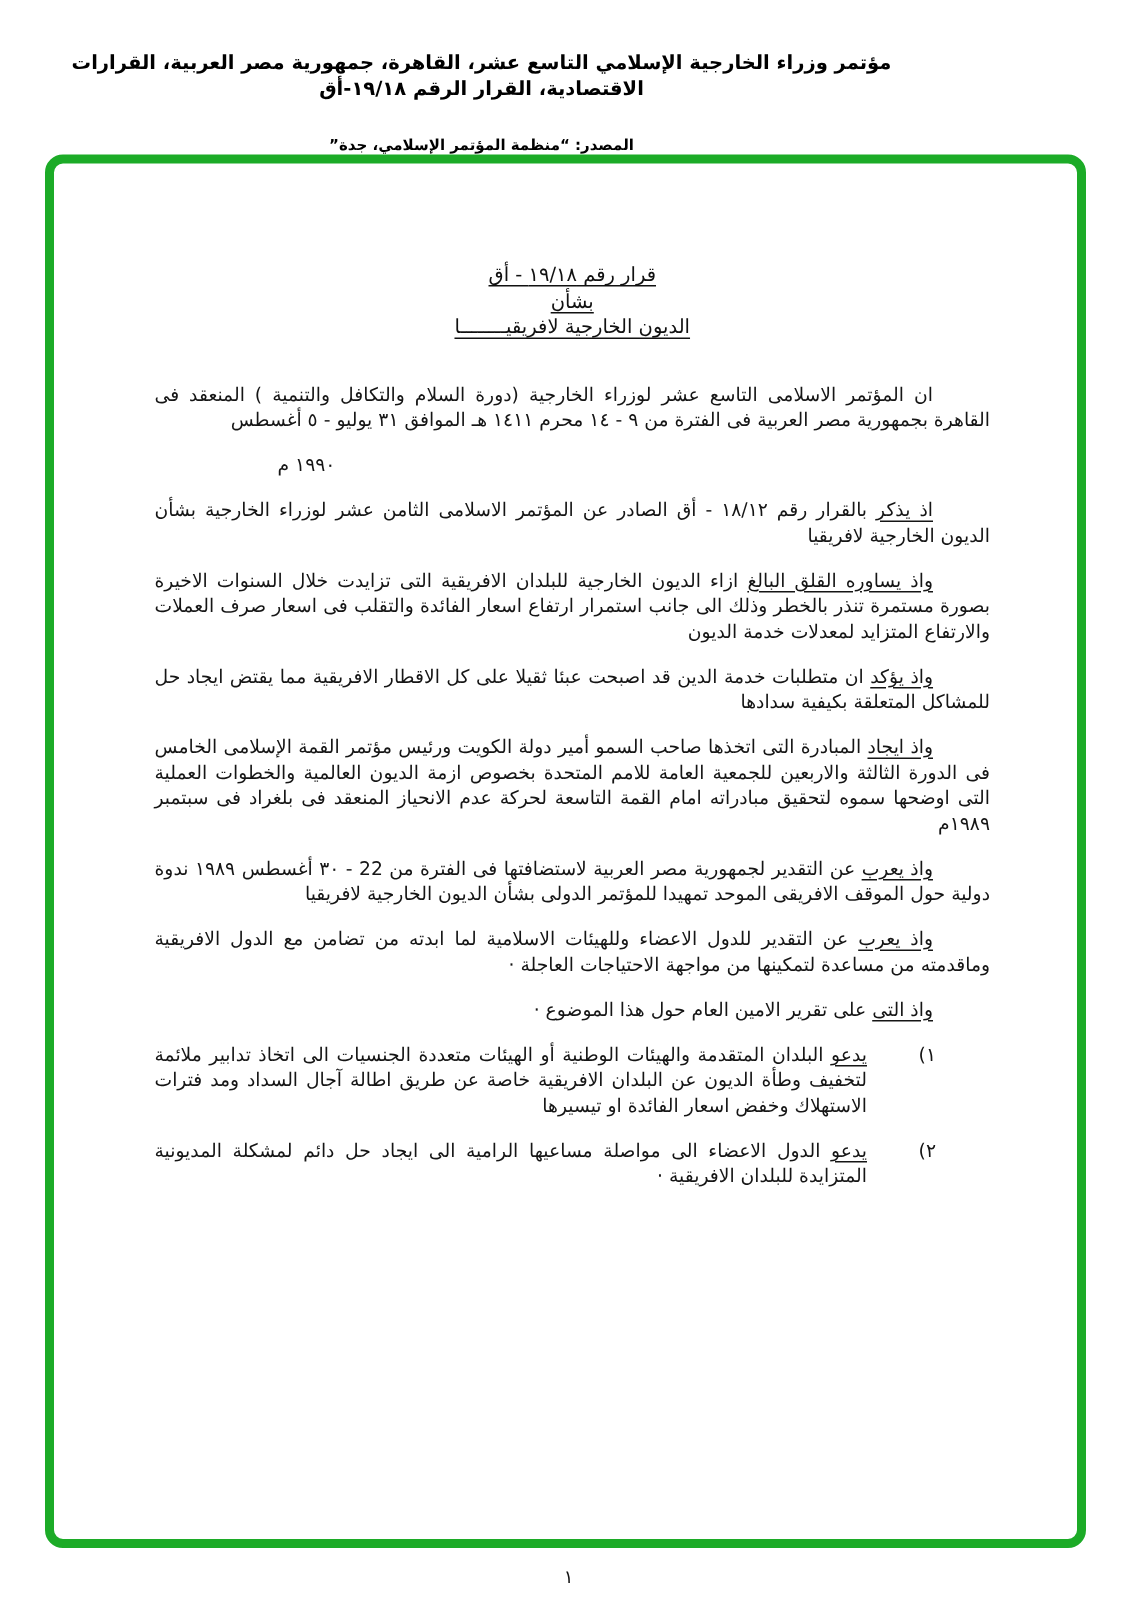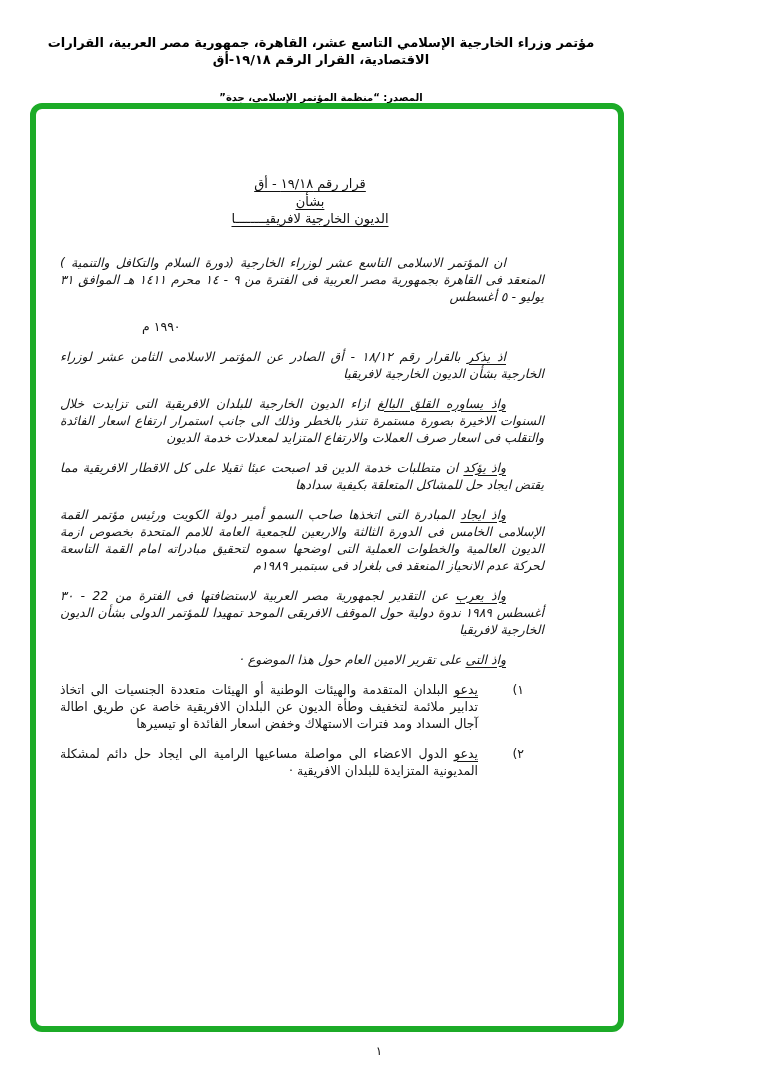--- a/index.html
+++ b/index.html
@@ -7,30 +7,30 @@
     width:758px;height:1078px;position:relative;overflow:hidden;
     font-family:"DejaVu Sans", sans-serif;
     direction:rtl;color:#161616;
   }
   
   .hdr{position:absolute;top:34px;left:0;width:642px;text-align:center;}
   .hdr-title{font-size:13px;font-weight:bold;color:#000;line-height:17px;padding:0 28px;}
   .hdr-src{font-size:10px;font-weight:bold;color:#000;margin-top:24px;}
   
   .frame{
-    position:absolute;left:30px;top:103px;width:594px;height:929px;
+    position:absolute;left:30px;top:103px;width:694px;height:929px;
     box-sizing:border-box;border:6px solid #1cab27;border-radius:12px;
-    padding:66px 58px 0 24px;background:#fff;
+    padding:66px 58px 0 67px;background:#fff;
   }
   
   .title-block{text-align:center;margin:0 0 26px 0;font-size:13px;line-height:17.5px;color:#111;}
   .title-block .t{text-decoration:underline;text-underline-offset:3px;white-space:nowrap;}
   
   .doc{font-size:12.5px;line-height:17px;text-align:justify;color:#151515;}
-  .doc p{margin:0 16px 13px 0;text-indent:38px;font-style:italic;}
+  .doc p{margin:0 0 13px 0;text-indent:38px;}
   .u{text-decoration:underline;text-underline-offset:3px;}
   .tail-line{text-indent:0;text-align:left;padding-left:82px;direction:rtl;margin:0 0 13px 0;}
   
   .item{display:flex;margin:0 36px 13px 0;}
   .item .marker{width:30px;min-width:30px;margin-left:16px;text-align:right;}
   .item .itext{flex:1;text-align:justify;}
   
   .pageno{position:absolute;left:0;top:1044px;width:758px;text-align:center;font-size:12px;color:#111;}
 </style>
 </head>
@@ -55,20 +55,21 @@
     <p><span class="u">اذ يذكر</span><span> بالقرار رقم ١٨/١٢ - أق الصادر عن المؤتمر الاسلامى الثامن عشر لوزراء الخارجية بشأن الديون الخارجية لافريقيا</span></p>
 
     <p><span class="u">واذ يساوره القلق البالغ</span><span> ازاء الديون الخارجية للبلدان الافريقية التى تزايدت خلال السنوات الاخيرة بصورة مستمرة تنذر بالخطر وذلك الى جانب استمرار ارتفاع اسعار الفائدة والتقلب فى اسعار صرف العملات والارتفاع المتزايد لمعدلات خدمة الديون</span></p>
 
     <p><span class="u">واذ يؤكد</span><span> ان متطلبات خدمة الدين قد اصبحت عبئا ثقيلا على كل الاقطار الافريقية مما يقتض ايجاد حل للمشاكل المتعلقة بكيفية سدادها</span></p>
 
     <p><span class="u">واذ ايجاد</span><span> المبادرة التى اتخذها صاحب السمو أمير دولة الكويت ورئيس مؤتمر القمة الإسلامى الخامس فى الدورة الثالثة والاربعين للجمعية العامة للامم المتحدة بخصوص ازمة الديون العالمية والخطوات العملية التى اوضحها سموه لتحقيق مبادراته امام القمة التاسعة لحركة عدم الانحياز المنعقد فى بلغراد فى سبتمبر ١٩٨٩م</span></p>
 
     <p><span class="u">واذ يعرب</span><span> عن التقدير لجمهورية مصر العربية لاستضافتها فى الفترة من 22 - ٣٠ أغسطس ١٩٨٩ ندوة دولية حول الموقف الافريقى الموحد تمهيدا للمؤتمر الدولى بشأن الديون الخارجية لافريقيا</span></p>
 
+    <p><span class="u">واذ يعرب</span><span> عن التقدير للدول الاعضاء وللهيئات الاسلامية لما ابدته من تضامن مع الدول الافريقية وماقدمته من مساعدة لتمكينها من مواجهة الاحتياجات العاجلة ·</span></p>
 
     <p><span class="u">واذ التى</span><span> على تقرير الامين العام حول هذا الموضوع ·</span></p>
 
     <div class="item">
       <span class="marker">١)</span>
       <span class="itext"><span class="u">يدعو</span><span> البلدان المتقدمة والهيئات الوطنية أو الهيئات متعددة الجنسيات الى اتخاذ تدابير ملائمة لتخفيف وطأة الديون عن البلدان الافريقية خاصة عن طريق اطالة آجال السداد ومد فترات الاستهلاك وخفض اسعار الفائدة او تيسيرها</span></span>
     </div>
 
     <div class="item">
       <span class="marker">٢)</span>

